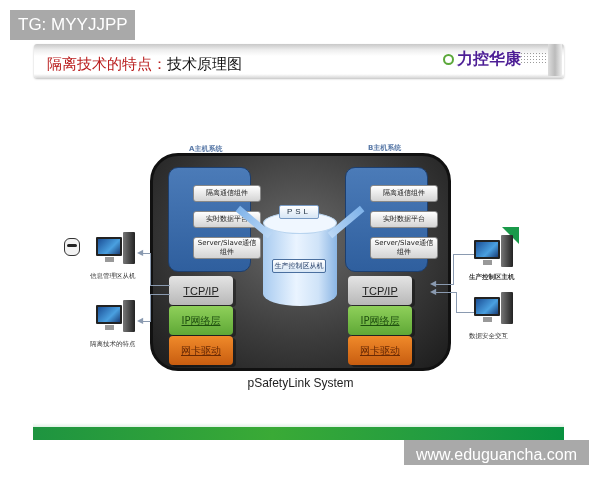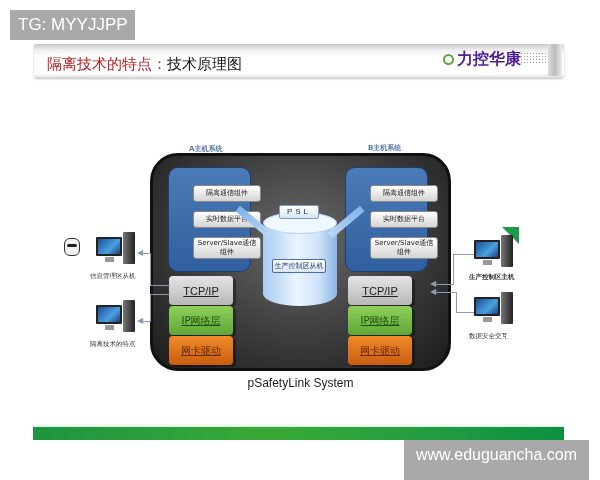--- a/index.html
+++ b/index.html
@@ -1,19 +1,19 @@
 <!DOCTYPE html>
 <html><head>
 <meta charset="utf-8">
 <style>
   * { box-sizing: border-box; margin: 0; padding: 0; }
   body { width: 600px; height: 480px; background: #ffffff; position: relative; overflow: hidden; font-family: "DejaVu Sans", sans-serif; }
 
   .watermark-top { position: absolute; left: 10px; top: 10px; width: 125px; height: 30px; background: #a9a9a9; color: #fff; font-family: "Liberation Sans", sans-serif; font-size: 17px; line-height: 30px; padding-left: 8px; }
-  .watermark-bottom { position: absolute; left: 404px; top: 440px; width: 185px; height: 40px; background: #a9a9a9; color: #fff; font-family: "Liberation Sans", sans-serif; font-size: 16px; line-height: 30px; text-align: center; }
+  .watermark-bottom { position: absolute; left: 404px; top: 440px; width: 185px; height: 25px; background: #a9a9a9; color: #fff; font-family: "Liberation Sans", sans-serif; font-size: 16px; line-height: 30px; text-align: center; }
 
   .header-bar { position: absolute; left: 34px; top: 44px; width: 530px; height: 34px; border-radius: 3px;
     background: linear-gradient(#c8c8c8 0px, #eeeeee 6px, #ffffff 12px, #ffffff 30px, #d8d8d8 34px); box-shadow: 0 1px 2px rgba(0,0,0,0.25); }
   .header-title { position: absolute; left: 47px; top: 54px; font-size: 15px; line-height: 20px; white-space: nowrap; }
   .header-title .green { color: #b91c1c; }
   .header-title .black { color: #111; }
   .brand { position: absolute; left: 443px; top: 50px; height: 18px; display: flex; align-items: center; gap: 3px; }
   .brand-icon { width: 11px; height: 11px; border-radius: 50%; border: 2.5px solid #5ba83a; }
   .brand-text { color: #4c1d95; font-size: 16px; font-weight: bold; }
   .brand-dots { position: absolute; left: 520px; top: 52px; width: 30px; height: 12px;

